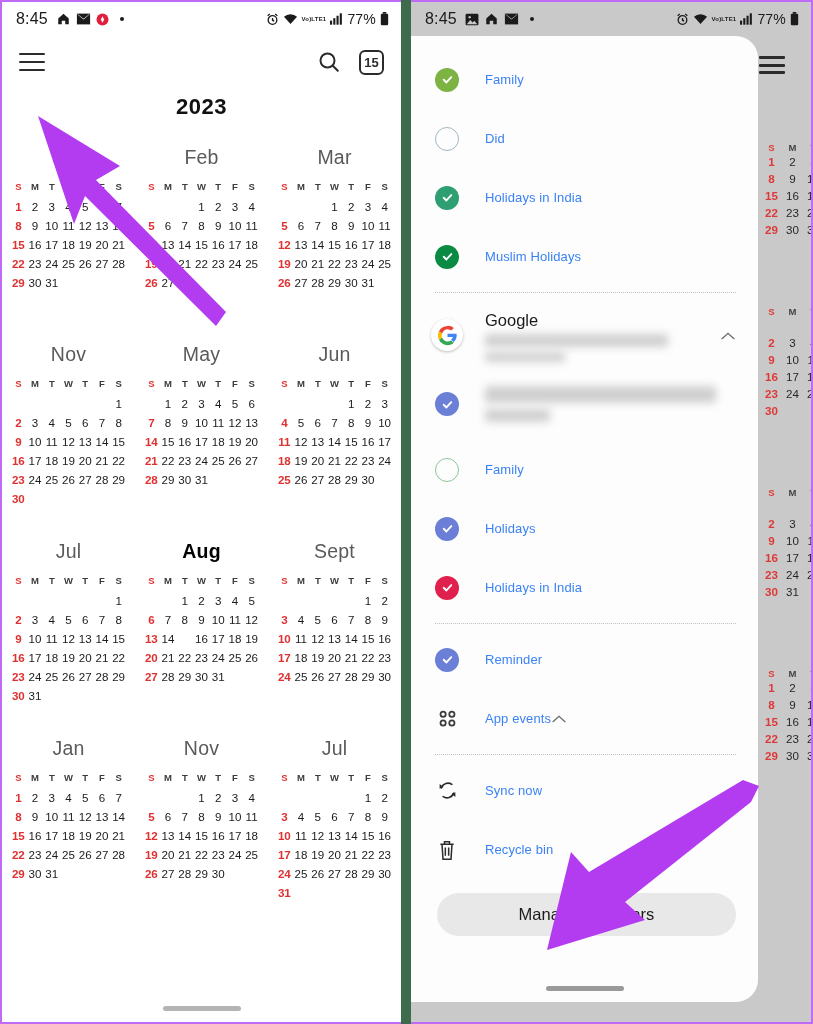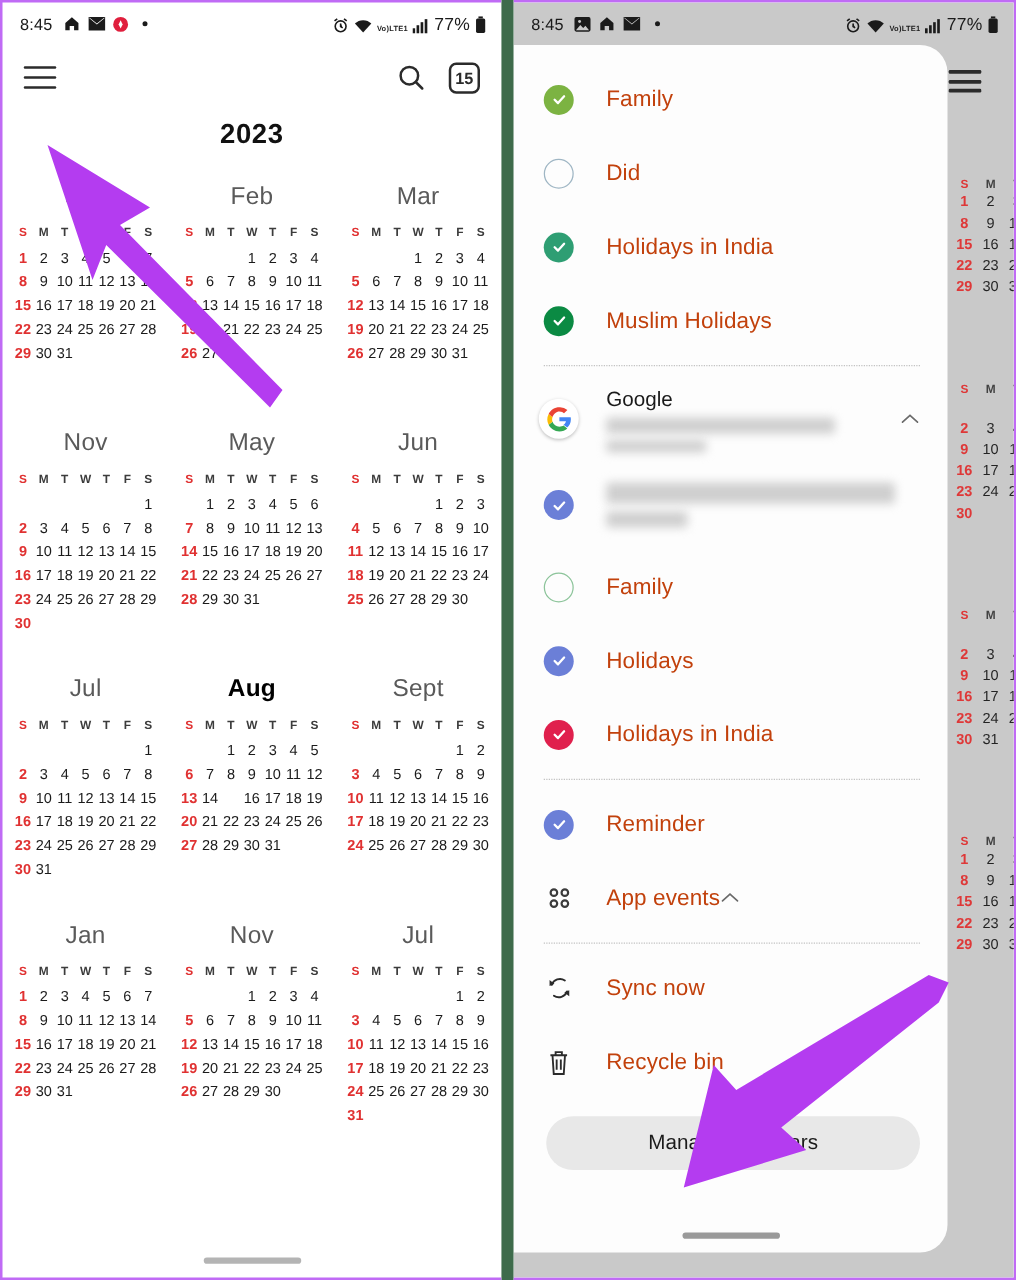--- a/index.html
+++ b/index.html
@@ -31,22 +31,22 @@
   
   .statusbar {
     height: 34px;
     display: flex; align-items: center;
     padding: 0 12px 0 14px;
     font-size: 14.5px; color: #1b1b1b;
     letter-spacing: .2px;
   }
   .statusbar.grey { background: #c9c9c9; }
   .sb-left { display: flex; align-items: center; gap: 5px; }
-  .sb-right { margin-left: auto; display: flex; align-items: flex-end; gap: 4px; }
-  .sb-time { font-size: 13px; margin-right: 3px; }
+  .sb-right { margin-left: auto; display: flex; align-items: center; gap: 4px; }
+  .sb-time { font-size: 16px; margin-right: 3px; }
   .sb-ico { display: inline-flex; align-items: center; }
   .sb-dot { width: 4px; height: 4px; border-radius: 50%; background: #1b1b1b; margin-left: 6px; }
   .sb-pct { font-size: 14px; }
   .volte { font-size: 6px; line-height: 6px; text-align: center; font-weight: bold; }
 
   
   .toolbar {
     height: 52px; display: flex; align-items: center;
     padding: 0 17px;
   }
@@ -137,21 +137,21 @@
   .row {
     display: flex; align-items: center;
     height: 59px; padding: 0 22px 0 24px;
     cursor: pointer;
   }
   .cbox { width: 24px; height: 24px; border-radius: 50%; flex: 0 0 24px; display:flex; align-items:center; justify-content:center; }
   .cbox.outline { background: transparent; border: 1.6px solid #9fb6c4; }
   .cbox.outline.green { border-color: #8cc49a; }
   .check { width: 13px; height: 13px; }
   .row-label {
-    margin-left: 26px; font-size: 18px; color: #c2410c; letter-spacing: .1px;
+    margin-left: 26px; font-size: 13px; color: #3b82f6; letter-spacing: .1px;
     white-space: nowrap; overflow: hidden; text-overflow: ellipsis;
   }
   .dotted {
     border-top: 1.6px dotted #c2c2c2;
     margin: 6px 22px 6px 24px;
   }
   .ico-slot { width: 24px; flex: 0 0 24px; display: flex; align-items: center; justify-content: center; }
   .chev { margin-left: auto; width: 16px; height: 10px; }
 
   

